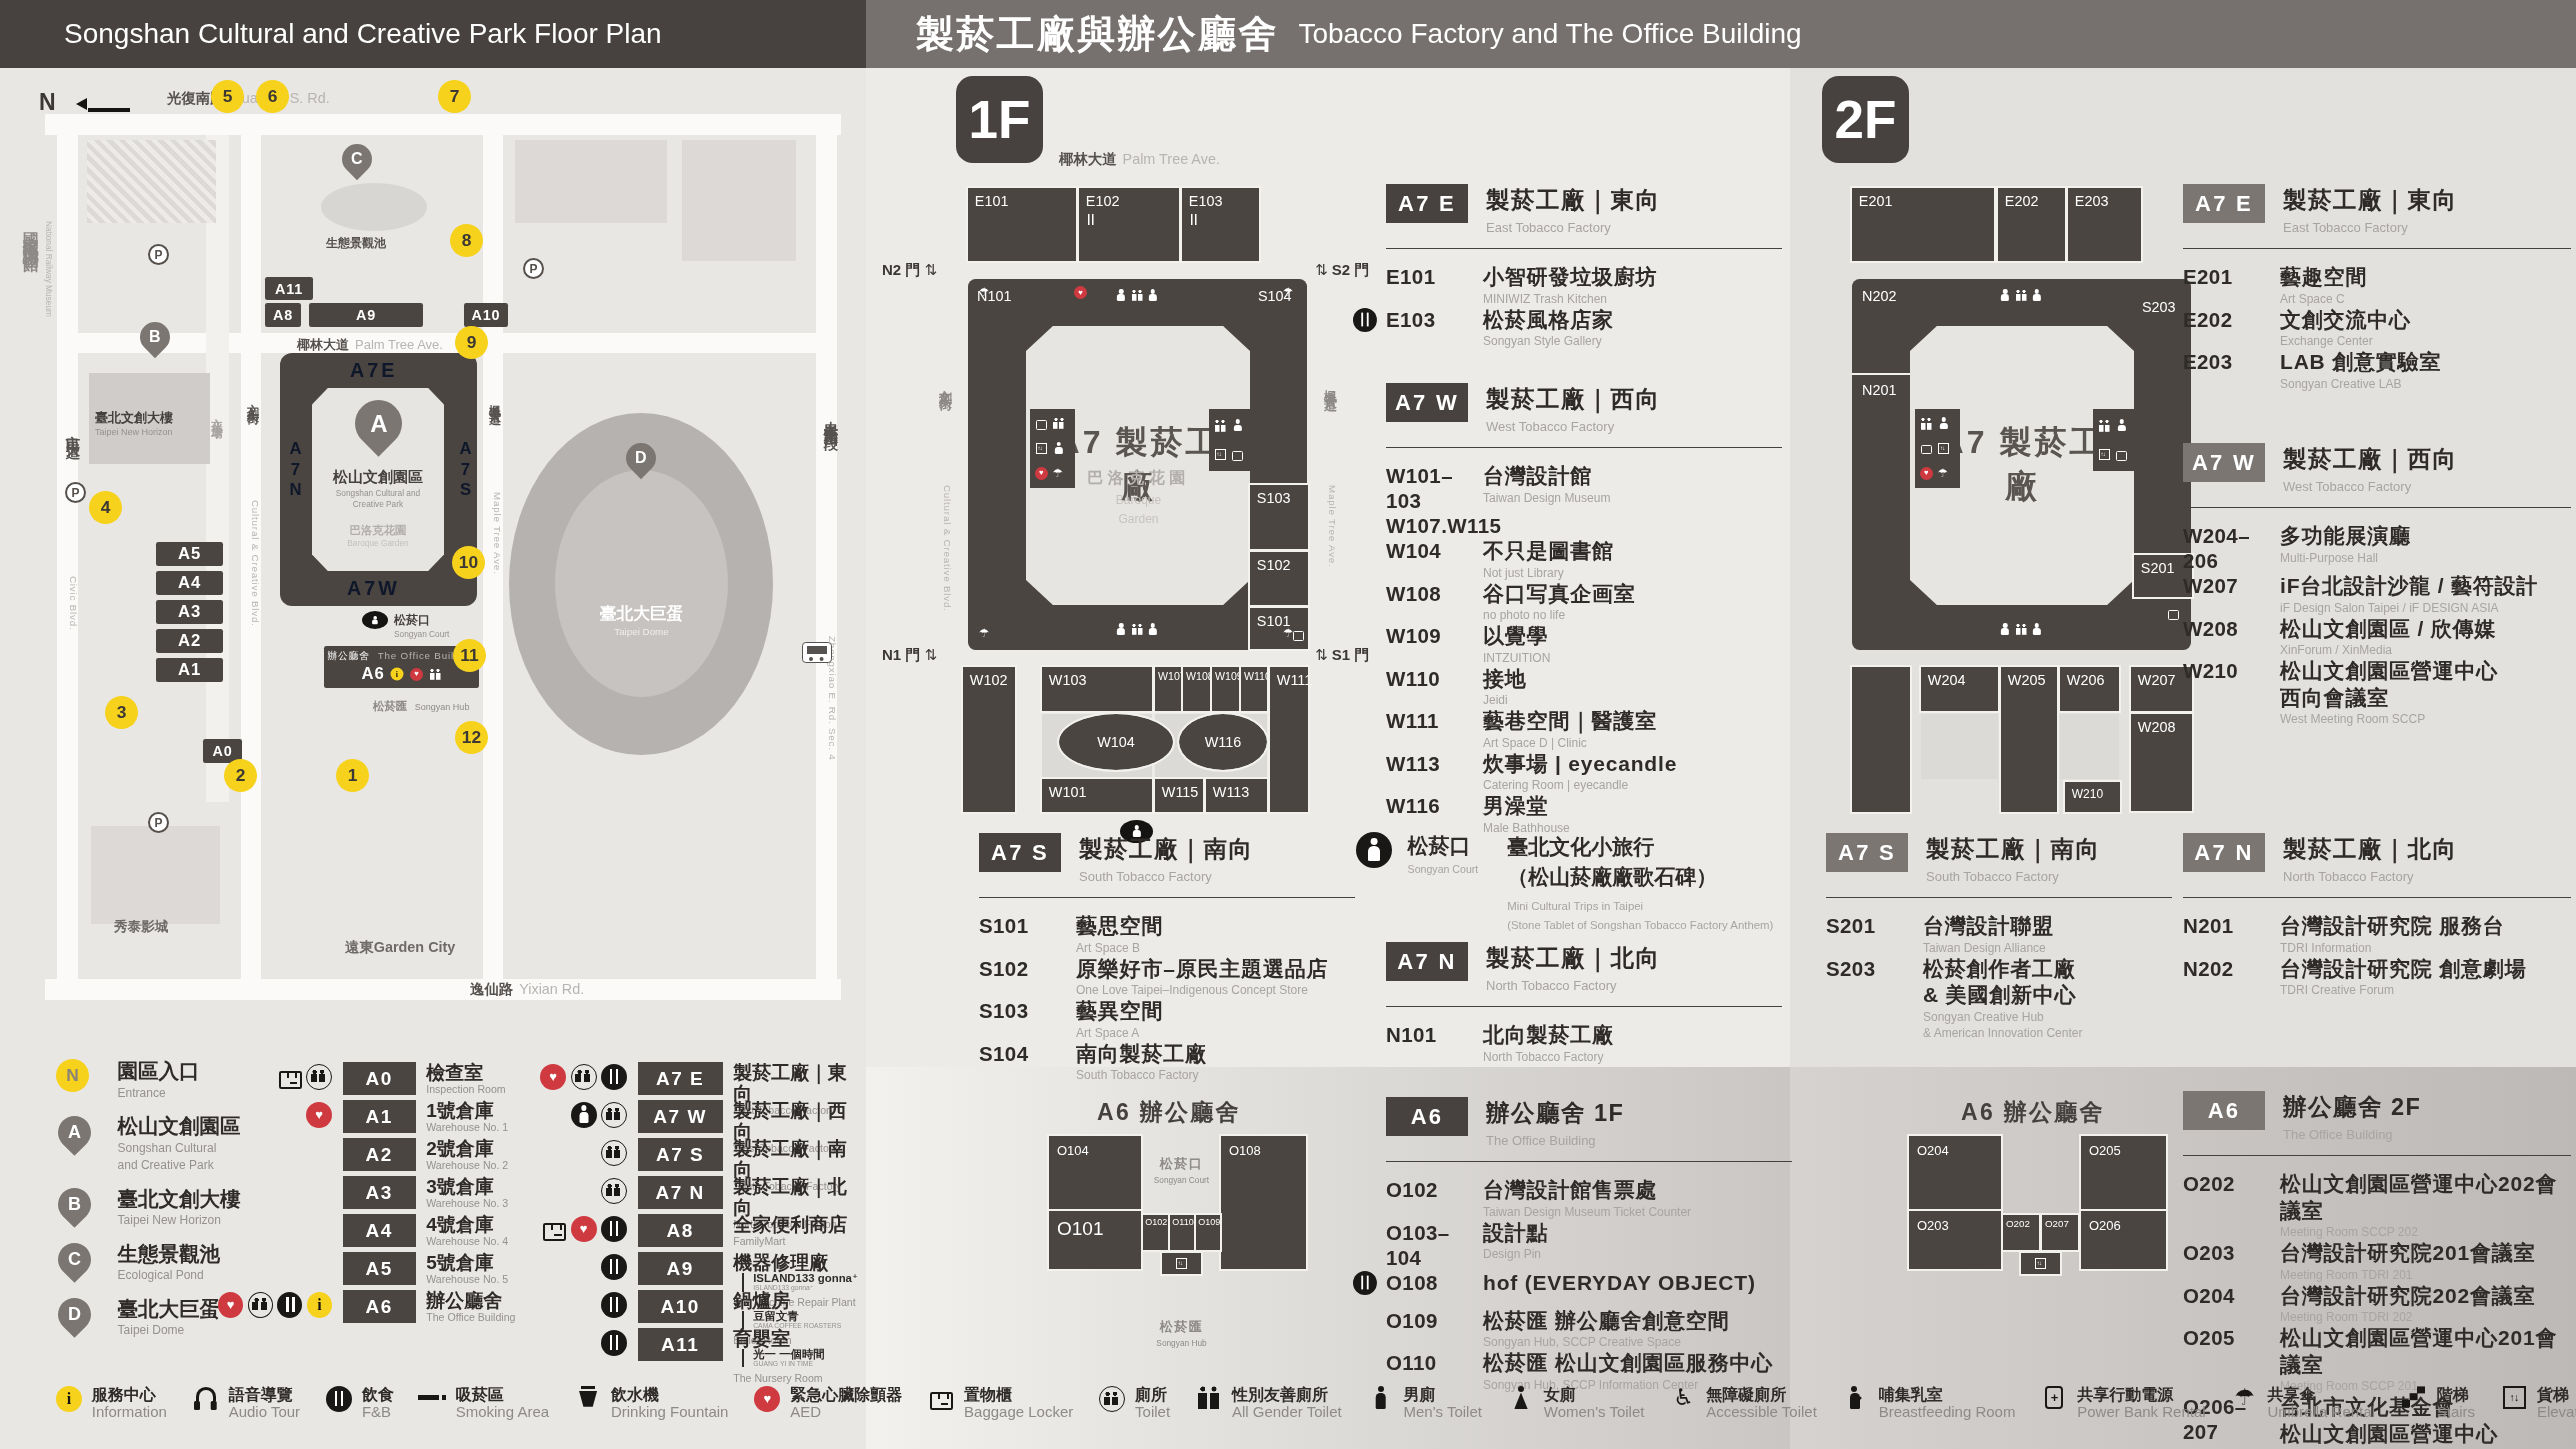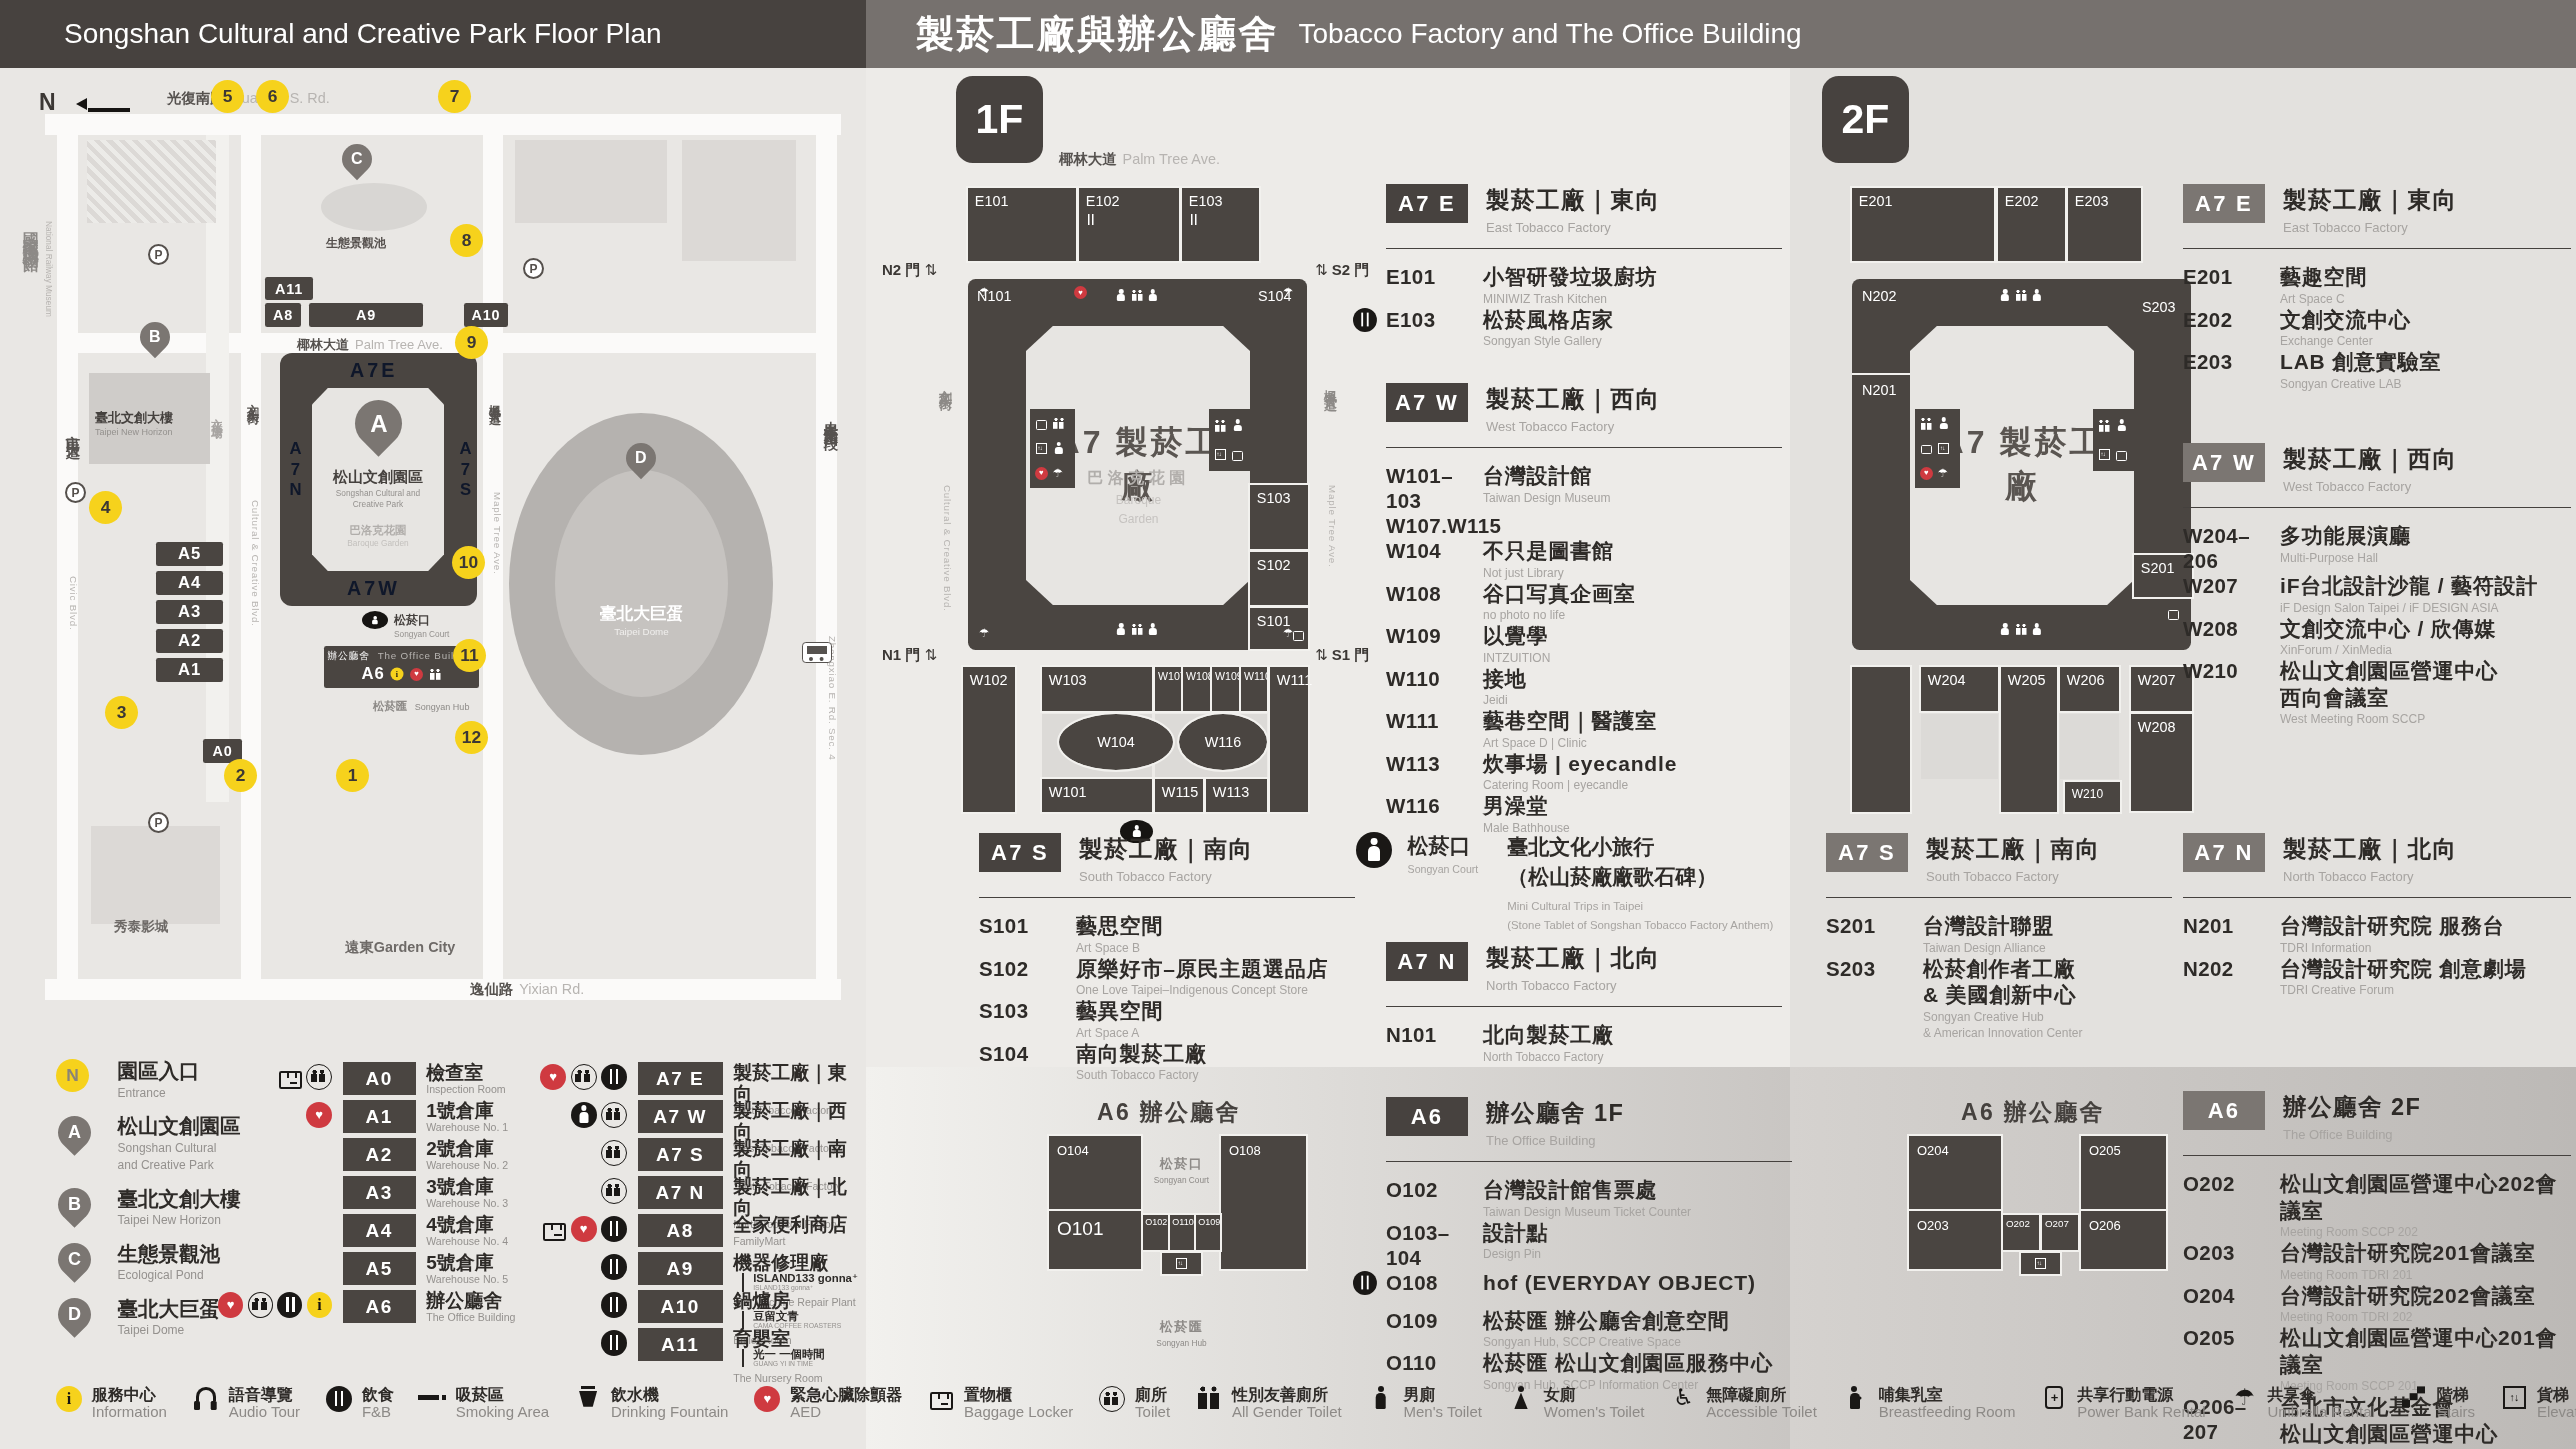--- a/index.html
+++ b/index.html
@@ -154,21 +154,21 @@
   .col-b .lrow{grid-template-columns:133px 85px 1fr;gap:0 10.6px}
   .lic{display:flex;gap:4.5px;justify-content:flex-end;align-items:center;padding-top:1.5px}
   .lbdg{background:#4a4541;color:#fff;font-weight:700;font-size:19px;height:33px;display:flex;align-items:center;justify-content:center;letter-spacing:1.5px}
   .lzh{font-size:19px;font-weight:700;line-height:21px}
   .len{font-size:10.6px;color:#94918e;line-height:13.6px}
   .lsub{display:inline-block;margin-left:9px;padding-left:9px;border-left:2.3px solid #2e2b28;vertical-align:2.3px}
   .lsub-zh{display:block;font-size:11.4px;font-weight:700;line-height:11.4px}
   .lsub-en{display:block;font-size:6.8px;color:#94918e}
   
   .fbadge{position:absolute;width:87px;height:87px;background:#47423f;border-radius:16.7px;color:#fff;
-          display:flex;align-items:center;justify-content:center;font-size:41px;font-weight:700}
+          display:flex;align-items:center;justify-content:center;font-size:53px;font-weight:700}
   
   .sec{position:absolute}
   .sec-head{display:grid;grid-template-columns:82px 1fr;gap:0 18px;margin-left:33px;align-items:start}
   .bdg{width:82px;height:39px;background:#47423f;color:#fff;display:flex;align-items:center;justify-content:center;
        font-size:22px;font-weight:700;letter-spacing:2.3px}
   .f2v .bdg{background:#7b7672}
   .sec-zh{font-size:23.5px;font-weight:700;letter-spacing:1.5px}
   .sec-en{font-size:13px;color:#a7a4a1;margin-top:3.8px}
   .sec-hr{border-top:1.5px solid #45413e;margin:13.6px 0 15px 33px}
   .row{display:grid;grid-template-columns:33px 97px 1fr;align-items:start;min-height:39px}
@@ -1215,21 +1215,21 @@
           <div class="nm-en">iF Design Salon Taipei / iF DESIGN ASIA</div>
         </div>
       </div>
 
       <div class="row" style="min-height:39px">
         <span class="gut"></span>
         <div class="code">
           <div>W208</div>
         </div>
         <div>
-          <div class="nm-zh">文創交流中心 / 欣傳媒</div>
+          <div class="nm-zh">松山文創園區 / 欣傳媒</div>
 
           <div class="nm-en">XinForum / XinMedia</div>
         </div>
       </div>
 
       <div class="row" style="min-height:39px">
         <span class="gut"></span>
         <div class="code">
           <div>W210</div>
         </div>

